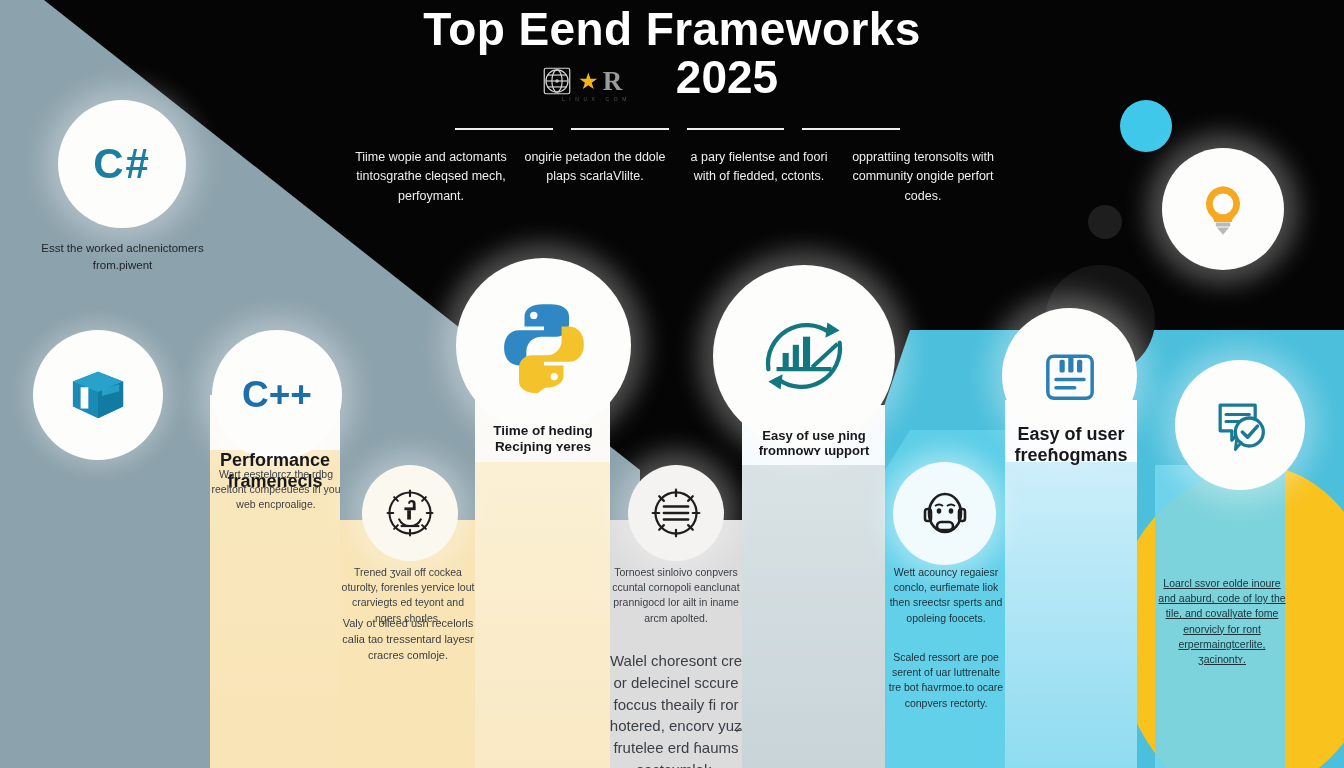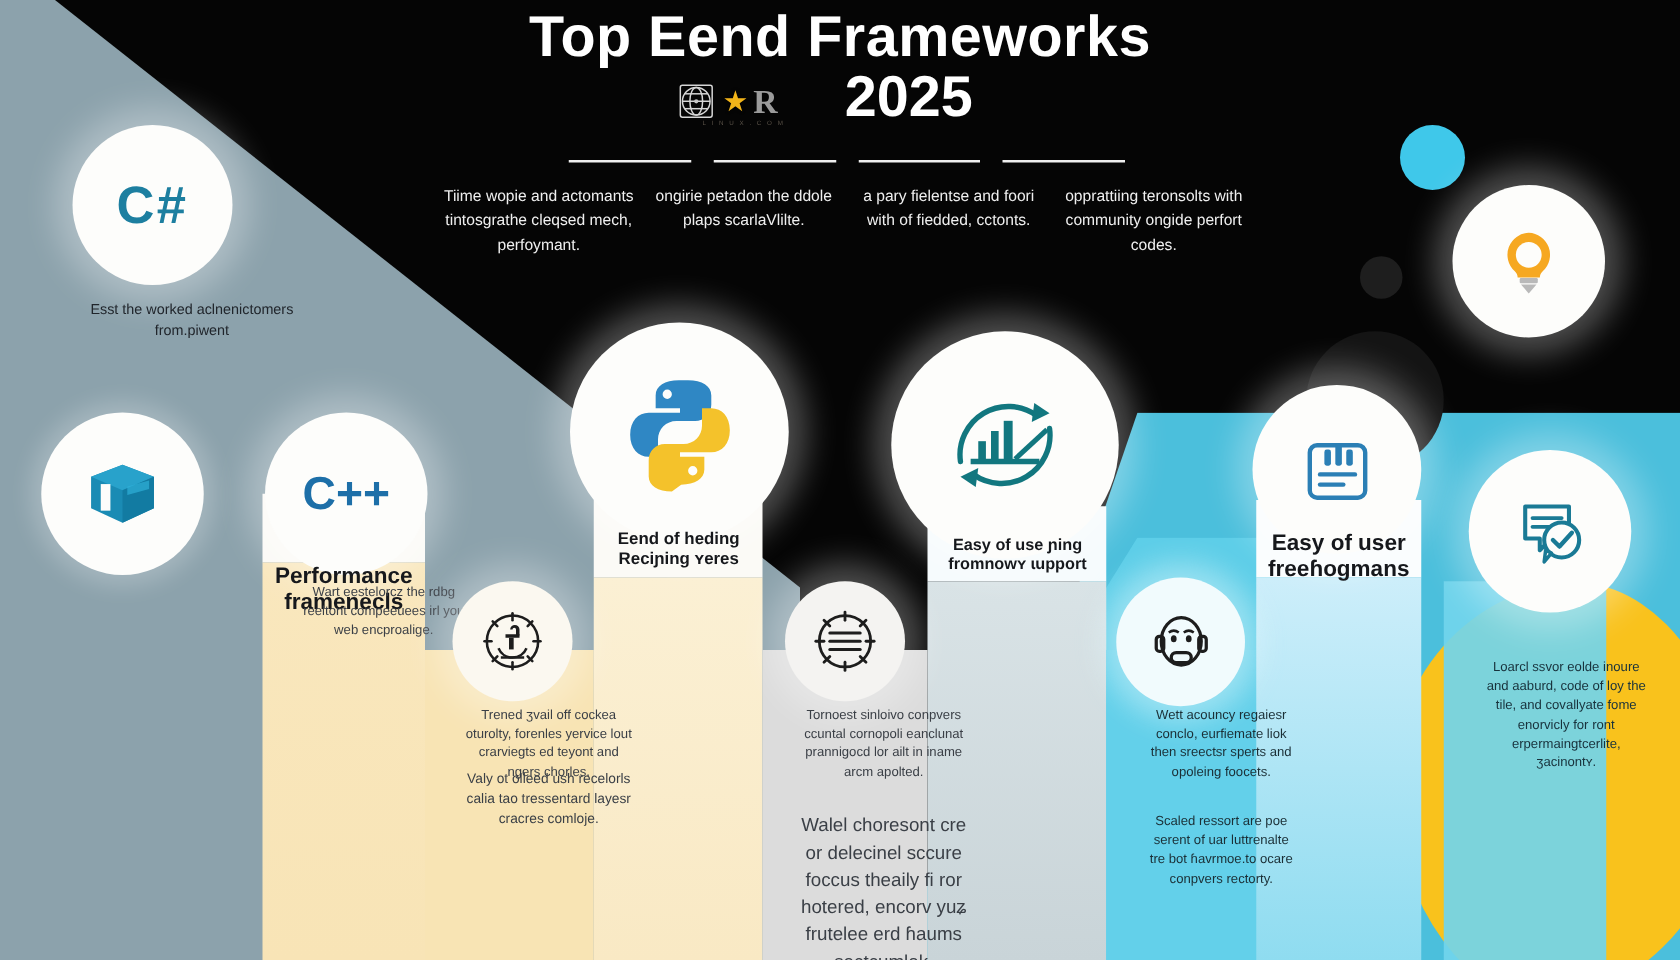--- a/index.html
+++ b/index.html
@@ -55,21 +55,21 @@
   }
   .col-body{position:absolute;left:0;right:0;top:0;bottom:0;}
 
   
   .htitle{
     position:absolute;text-align:center;left:0;right:0;
     font-weight:bold;color:#16181c;line-height:1.18;
   }
   .btext{
     position:absolute;text-align:center;left:0;right:0;
-    color:#3a3f46;line-height:1.45;margin-left:31px;
+    color:#3a3f46;line-height:1.45;
   }
 
   
   .circ{
     position:absolute;border-radius:50%;background:#fdfdfb;
     display:flex;align-items:center;justify-content:center;
     box-shadow:0 0 26px 14px rgba(255,255,255,.30);
   }
   .circ.soft{background:#f1fbfd;box-shadow:0 0 22px 12px rgba(226,248,253,.45);}
   .circ.plain{box-shadow:0 0 18px 9px rgba(255,255,255,.22);}
@@ -228,21 +228,21 @@
   </div>
   <div class="btext" style="left:340px;width:136px;top:565px;font-size:10.5px;">Trened ʒvail off cockea oturolty, forenles yervice lout crarviegts ed teyont and ngers chorles.</div>
   <div class="btext" style="left:340px;width:136px;top:616px;font-size:11px;">Valy ot olleed ush recelorls calia tao tressentard layesr cracres comloje.</div>
 
   <div class="circ" style="left:456px;top:258px;width:175px;height:175px;">
     <svg width="102" height="102" viewBox="0 0 110 110">
       <path d="M54 10c-12 0-20 5-20 13v11h21v4H28c-9 0-16 7-16 19s7 19 16 19h8V61c0-9 7-16 16-16h16c8 0 14-6 14-14V23c0-8-8-13-20-13zm-10 8a4 4 0 110 8 4 4 0 010-8z" fill="#2f87c4"></path>
       <path d="M56 100c12 0 20-5 20-13V76H55v-4h27c9 0 16-7 16-19s-7-19-16-19h-8v15c0 9-7 16-16 16H42c-8 0-14 6-14 14v14c0 8 8 13 20 13zm10-8a4 4 0 110-8 4 4 0 010 8z" fill="#f4c22b"></path>
     </svg>
   </div>
-  <div class="htitle" style="left:472px;width:142px;top:423px;font-size:13.5px;">Eend of heding Reciɲing ʏeres</div>
+  <div class="htitle" style="left:472px;width:142px;top:423px;font-size:13.5px;">Tiime of heding Reciɲing ʏeres</div>
 
   <div class="circ" style="left:628px;top:465px;width:96px;height:96px;background:#f4f3f1;">
     <svg width="56" height="56" viewBox="0 0 60 60">
       <circle cx="30" cy="30" r="22" fill="none" stroke="#1d1d1d" stroke-width="2.4"></circle>
       <g stroke="#1d1d1d" stroke-width="2.4" stroke-linecap="round">
         <line x1="30" y1="5" x2="30" y2="12"></line>
           <line x1="30" y1="48" x2="30" y2="55"></line>
         <line x1="5" y1="30" x2="12" y2="30"></line>
           <line x1="48" y1="30" x2="55" y2="30"></line>
         <line x1="12" y1="12" x2="17" y2="17"></line>
@@ -314,21 +314,21 @@
       <path d="M13 13h30v22H31l-8 8V35H13z" fill="none" stroke="#1a7a95" stroke-width="2.8" stroke-linejoin="round"></path>
       <g stroke="#1a7a95" stroke-width="2.6" stroke-linecap="round">
         <line x1="18" y1="21" x2="38" y2="21"></line>
         <line x1="18" y1="27" x2="32" y2="27"></line>
       </g>
       <circle cx="38" cy="36" r="12" fill="#fdfdfb" stroke="#1a7a95" stroke-width="2.8"></circle>
       <path d="M32 36l4.5 4.5L45 31" fill="none" stroke="#1a7a95" stroke-width="3" stroke-linecap="round" stroke-linejoin="round"></path>
       <path d="M31 45l-5 6 1-8z" fill="#fdfdfb" stroke="#1a7a95" stroke-width="2.4" stroke-linejoin="round"></path>
     </svg>
   </div>
-  <div class="btext" style="left:1158px;width:128px;top:527px;font-size:10.5px;color:#18323c;">Loarcl ssvor eolde inoure and aaburd, code of loy the tile, and covallyate fome enorvicly for ront erpermaingtcerlite, ʒacinontʏ.</div>
+  <div class="btext" style="left:1158px;width:128px;top:576px;font-size:10.5px;color:#18323c;text-decoration:underline;">Loarcl ssvor eolde inoure and aaburd, code of loy the tile, and covallyate fome enorvicly for ront erpermaingtcerlite, ʒacinontʏ.</div>
 
   <div class="circ" style="left:1162px;top:148px;width:122px;height:122px;">
     <svg width="62" height="62" viewBox="0 0 60 60">
       <path d="M30 8a17 17 0 00-11 29.5c1.6 1.5 2.4 3 2.4 5h17.2c0-2 .8-3.5 2.4-5A17 17 0 0030 8z" fill="#f6a821"></path>
       <circle cx="30" cy="25" r="10" fill="#fdfdfb"></circle>
       <rect x="23" y="43" width="14" height="4" rx="1" fill="#b9b9b9"></rect>
       <path d="M24 48h12l-6 7z" fill="#b9b9b9"></path>
     </svg>
   </div>
 

